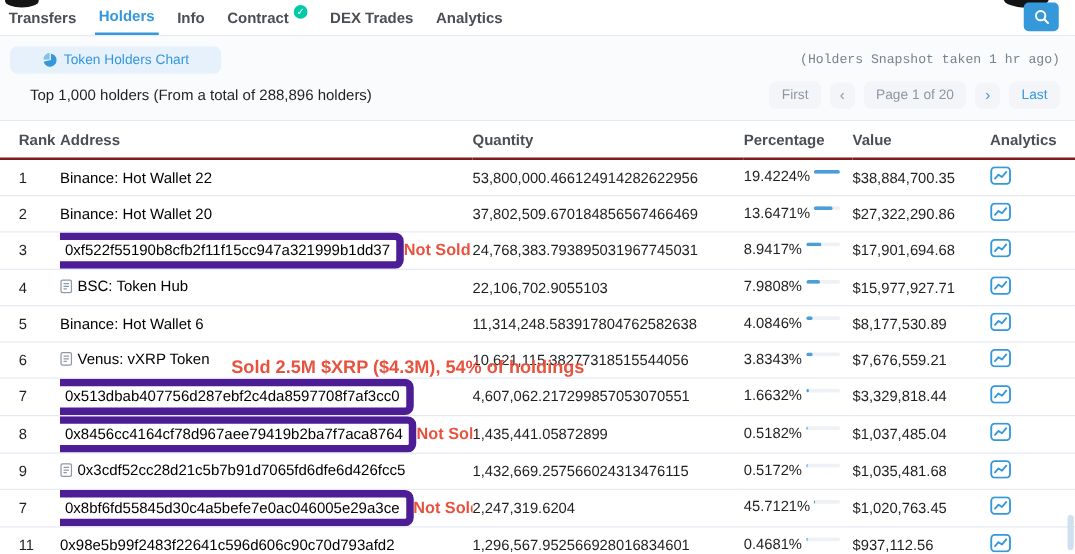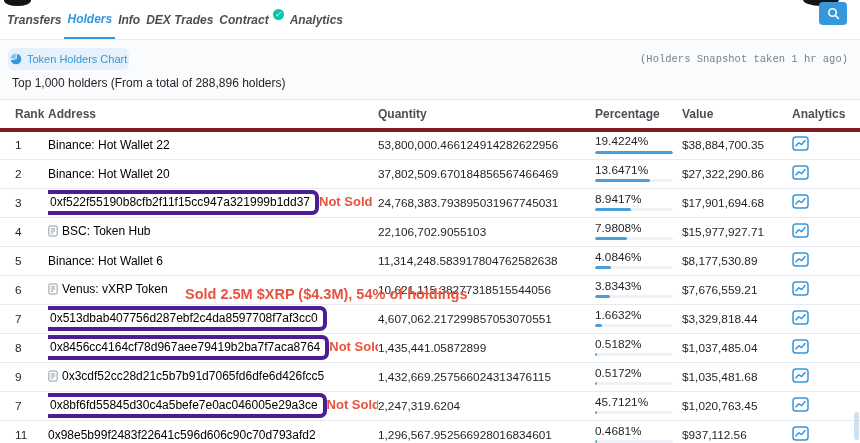--- a/index.html
+++ b/index.html
@@ -2,64 +2,64 @@
 <html><head>
 <meta charset="utf-8">
 <style>
   * { box-sizing: border-box; }
   html,body { margin:0; padding:0; }
   body {
     width:860px; height:443px; overflow:hidden; position:relative;
     background:#fff; font-family:"Liberation Sans", sans-serif; color:#1e2022;
   }
   
-  .tabbar { display:flex; align-items:stretch; height:40px; padding-left:4px;
-            border-bottom:1px solid #e7eaf3; background:#fff; position:relative; z-index:2;font-style:italic; }
+  .tabbar { display:flex; gap:12px; align-items:stretch; height:29px; padding-left:4px;
+            border-bottom:1px solid #e7eaf3; background:#fff; position:relative; z-index:2; }
   .tab { display:flex; align-items:center; font-size:12px; font-weight:700; color:#4a4f55;
          cursor:pointer; padding:0 3px; position:relative; }
   .tab.active { color:#3498db; border-bottom:2px solid #3498db; }
   .badge-check { width:11px; height:11px; border-radius:50%; background:#00c9a7; color:#fff;
                  font-size:8px; line-height:11px; text-align:center; margin-left:4px;
                  position:relative; top:-5px; font-weight:400; }
   .badge-dot { width:9px; height:9px; border-radius:50%; background:#2bd67b; margin-left:4px;
                position:relative; top:-5px; }
   .search-btn { position:absolute; top:2px; right:13px; width:28px; height:23px; background:#3498db;
                 border:none; border-radius:4px; display:flex; align-items:center; justify-content:center;
                 cursor:pointer; z-index:5; }
   .blob-l { position:absolute; top:-5px; left:4px; width:27px; height:11px; background:#141414;
             border-radius:50%; z-index:6; }
   .blob-r { position:absolute; top:-7px; right:21px; width:36px; height:13px; background:#141414;
             border-radius:50%; z-index:4; }
   
   .band { background:#fafbfd; border-bottom:1px solid #e7eaf3; }
   .toolbar { display:flex; justify-content:space-between; align-items:center; padding:8px 12px 2px 8px; }
   .chart-btn { display:inline-flex; align-items:center; gap:5px; background:#e7f1fb; color:#3498db;
-               font-size:11px; border:none; border-radius:6px; padding:5px 2px; cursor:pointer;
+               font-size:11px; border:none; border-radius:6px; padding:5px 26px; cursor:pointer;
                font-family:inherit; }
   .snapshot { font-size:10.5px; color:#77838f;font-family:Liberation Mono, monospace; }
-  .subheader { display:flex; justify-content:space-between; align-items:center; padding:4px 12px 9px 12px; }
+  .subheader { display:flex; justify-content:space-between; align-items:center; padding:4px 12px 9px 24px; }
   .summary { font-size:12px; color:#1e2022; }
   .pager { display:flex; gap:7px; align-items:center; }
   .pbtn { font-size:11px; padding:5px 10px; border-radius:6px; background:#f3f5f9; color:#8c98a4;
           border:none; cursor:pointer; font-family:inherit; }
   .pbtn.chev { padding:5px 8px; font-size:12px; line-height:11px; }
   .pbtn.on { color:#3498db; }
   
   table { width:100%; border-collapse:collapse; font-size:12px; table-layout:fixed; background:#fff; }
   th { height:30px; text-align:left; padding:0 10px 0 0; font-size:12px; color:#4a4f55;
-       font-weight:700; border-bottom:4px solid #7f1d1d; }
+       font-weight:700; border-bottom:2px solid #7f1d1d; }
   td { height:29px; padding:0 10px 0 0; border-bottom:1px solid #e7eaf3; color:#1e2022;
        font-size:11.8px; white-space:nowrap; overflow:hidden; }
   th:first-child, td:first-child { padding-left:15px; }
   .addr-link { color:#000000; text-decoration:none; font-size:12px; white-space:nowrap; }
-  .addr-box { display:inline-block; border:4px solid #4c1d95; border-radius:7px;
+  .addr-box { display:inline-block; border:6px solid #4c1d95; border-radius:7px;
               padding:1px 5px 2px; margin-left:-7px; line-height:14px; }
   .doc-ic { margin-right:4px; display:inline-block; vertical-align:-2px; }
   .not-sold { color:#e8533f; font-size:13px; font-weight:700; }
-  .pct-wrap { display:flex; flex-direction:column; gap:3px; }
+  .pct-wrap { display:flex; flex-direction:row; gap:3px; }
   .pct-text { line-height:1; }
   .pct-bar { width:78px; height:3px; background:#eef1f5; border-radius:2px; overflow:hidden; }
   .pct-fill { height:100%; background:#4b9fd8; border-radius:2px; }
   .an-ic { display:inline-flex; text-decoration:none; }
   .annotation { position:absolute; left:185px; top:286px; font-size:14.5px; color:#e8533f;
                 font-weight:700; z-index:3; white-space:nowrap; }
   .scroll-thumb { position:absolute; right:1px; bottom:3px; width:5px; height:28px;
                   background:#cfe0f0; border-radius:3px; z-index:6; }
 </style>
 </head>
@@ -81,25 +81,25 @@
     <div class="tab">
       <span>Transfers</span>
     </div>
     <div class="tab active">
       <span>Holders</span>
     </div>
     <div class="tab">
       <span>Info</span>
     </div>
     <div class="tab">
-      <span>DEX Trades</span>
-    </div>
-    <div class="tab">
       <span>Contract</span>
       <span class="badge-check">✓</span>
+    </div>
+    <div class="tab">
+      <span>DEX Trades</span>
     </div>
     <div class="tab">
       <span>Analytics</span>
     </div>
   </nav>
 
 <div class="band">
   <div class="toolbar">
     <button class="chart-btn">
       <span style="display:inline-flex">
@@ -107,20 +107,27 @@
           <path fill="#3498db" d="M9 1.2a7 7 0 1 1-7.8 8.6L9 8z"></path>
           <path fill="#3498db" opacity="0.55" d="M7.6 0.6V7.4H0.9A7 7 0 0 1 7.6 0.6z"></path>
         </svg>
       </span>
       <span>Token Holders Chart</span>
     </button>
     <span class="snapshot">(Holders Snapshot taken 1 hr ago)</span>
   </div>
   <div class="subheader">
     <span class="summary">Top 1,000 holders (From a total of 288,896 holders)</span>
+    <div class="pager">
+      <button class="pbtn">First</button>
+      <button class="pbtn chev">‹</button>
+      <span class="pbtn">Page 1 of 20</span>
+      <button class="pbtn chev on">›</button>
+      <button class="pbtn on">Last</button>
+    </div>
   </div>
 </div>
 
 <table>
   <colgroup>
       <col style="width:48px">
       <col style="width:330px">
       <col style="width:217px">
       <col style="width:87px">
       <col style="width:110px">

